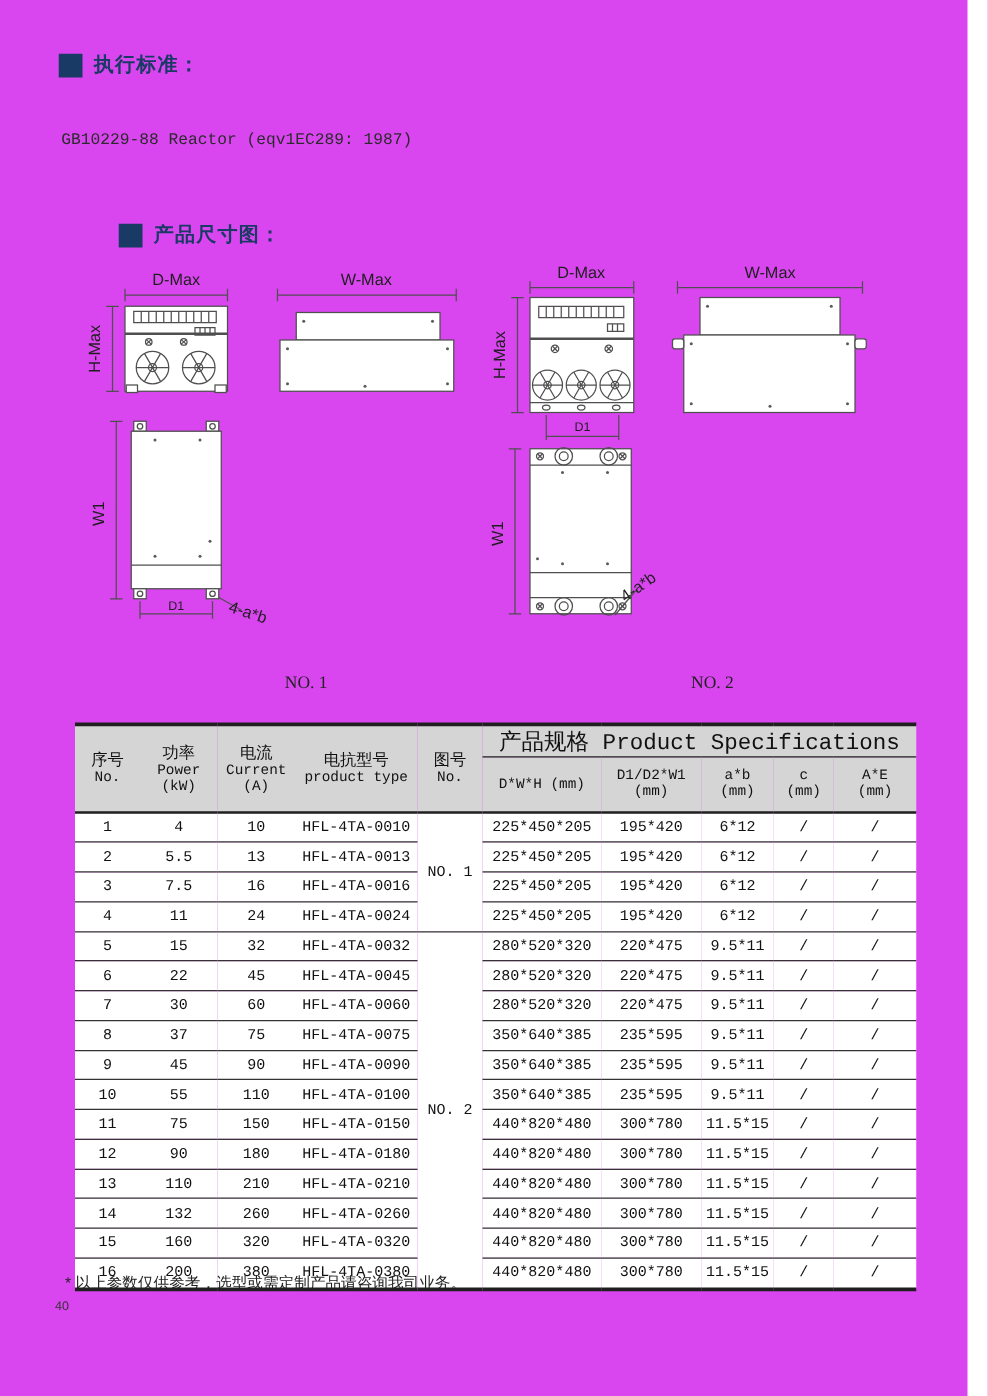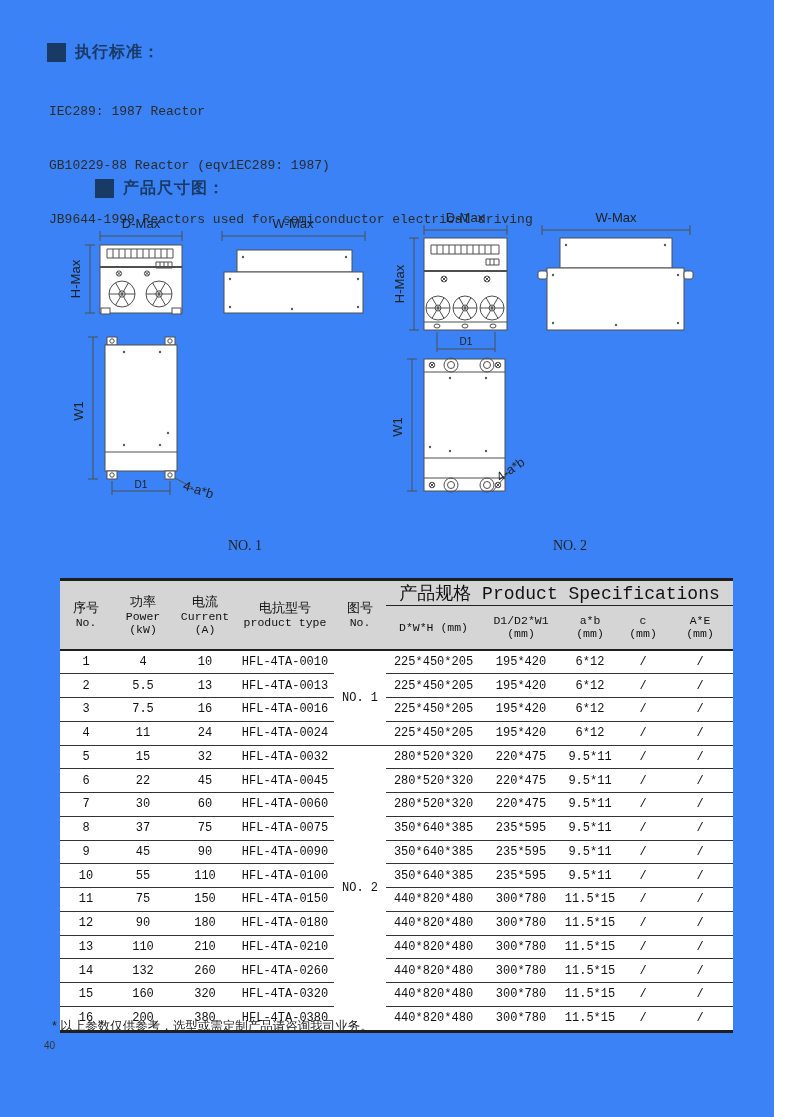--- a/index.html
+++ b/index.html
@@ -1,20 +1,20 @@
 <!DOCTYPE html>
 <html style="--navy: #1a3a66; --header-bg: #d5d5d5; --stripe: #d7d7d7; --tline: #333333; --dstroke: #4f4f4f;"><head>
 <meta charset="utf-8">
 <style>
   :root{
     --navy:#1a3a66; --header-bg:#d5d5d5; --stripe:#d7d7d7;
     --tline:#333333; --dstroke:#4f4f4f;
   }
   html,body{margin:0;padding:0;background:#ffffff;}
-  .page{position:relative;width:774px;height:1117px;background:#3b82f6;overflow:hidden;
+  .page{position:relative;width:774px;height:1117px;background:#d946ef;overflow:hidden;
         font-family:"Liberation Sans",sans-serif;}
 
   
   .sec-head{position:absolute;display:flex;align-items:center;gap:9px;}
   #std-head{left:47px;top:42px;}
   #dim-head{left:47px;top:178px;margin-left:48px;}
   .sq{width:19px;height:19px;background:var(--navy);flex:0 0 auto;}
   .sec-title{margin:0;font-size:16px;font-weight:bold;color:var(--navy);letter-spacing:1px;}
 
   .std-lines{position:absolute;left:49px;top:67px;font-family:"Liberation Mono",monospace;
@@ -53,23 +53,21 @@
 </head>
 <body>
 
 <div class="page">
 
   <div class="sec-head" id="std-head">
     <span class="sq"></span>
     <h2 class="sec-title">执行标准：</h2>
   </div>
   <div class="std-lines">
-    <div>IEC289: 1987 Reactor</div>
     <div>GB10229-88 Reactor (eqv1EC289: 1987)</div>
-    <div>JB9644-1999 Reactors used for semiconductor electrical driving</div>
   </div>
 
   <div class="sec-head" id="dim-head">
     <span class="sq"></span>
     <h2 class="sec-title">产品尺寸图：</h2>
   </div>
 
   <svg class="dwg" width="710" height="355" viewBox="0 0 710 355">
 
     <g>

